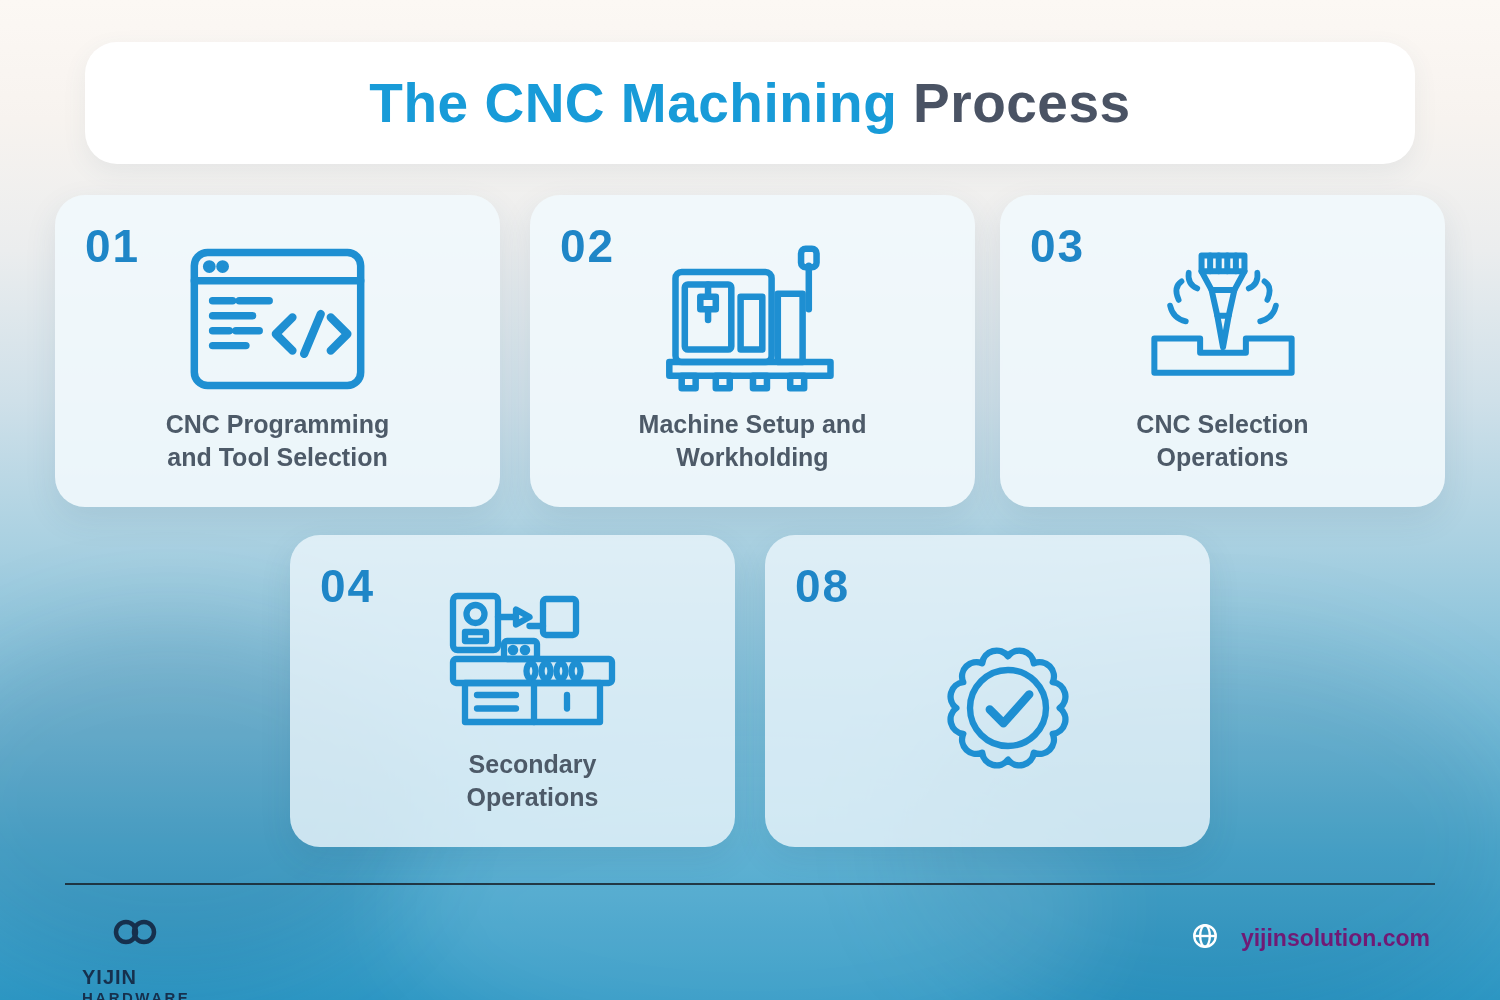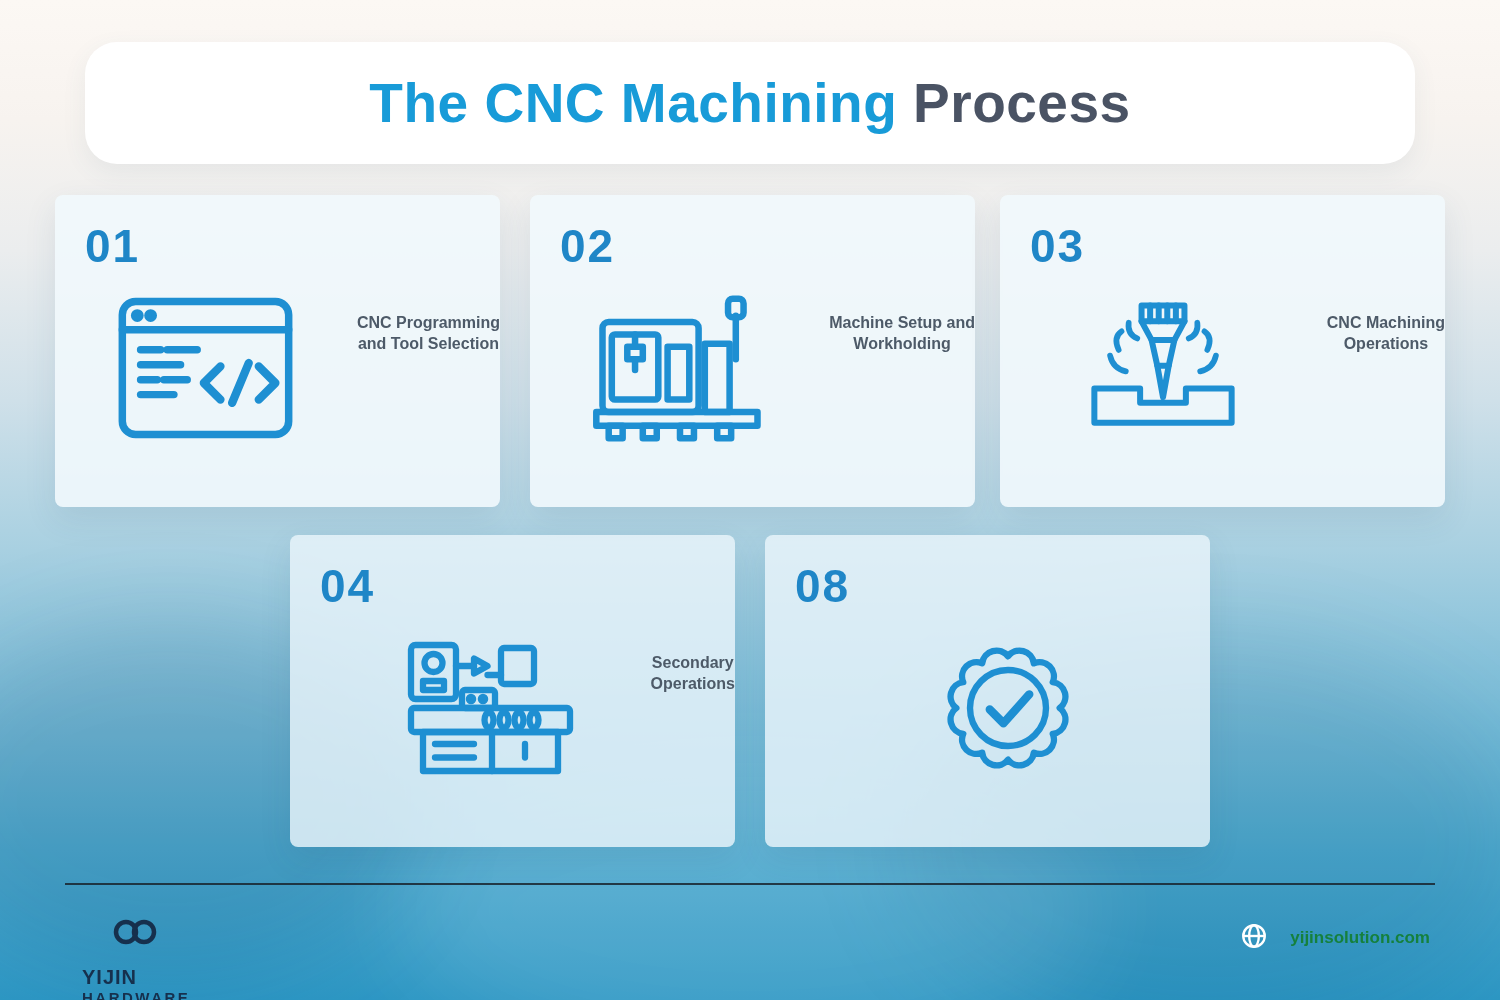--- a/index.html
+++ b/index.html
@@ -21,65 +21,65 @@
     position:absolute; left:85px; top:42px; width:1330px; height:122px;
     background:#ffffff; border-radius:32px;
     display:flex; align-items:center; justify-content:center;
     box-shadow:0 8px 24px rgba(60,100,130,0.08);
   }
   .title-text { font-size:55px; font-weight:800; letter-spacing:0.5px; }
   .title-highlight { color:#189bd8; }
   .title-rest { color:#4a5364; }
 
   .card {
-    position:absolute; width:445px; height:312px; border-radius:8px;
+    position:absolute; width:445px; height:312px; border-radius:30px;
     background:rgba(241,248,252,0.90);
     box-shadow:0 12px 32px rgba(40,80,110,0.10);
-    display:flex; flex-direction:row;align-items:center;
+    display:flex; flex-direction:column;
   }
   .card.row2 { background:rgba(233,244,250,0.82);padding-left:40px; }
   .card1 { left:55px;   top:195px; }
   .card2 { left:530px;  top:195px; }
   .card3 { left:1000px; top:195px; }
   .card4 { left:290px;  top:535px; }
   .card5 { left:765px;  top:535px; }
 
   .step-number {
     position:absolute; top:24px; left:30px;
     font-size:46px; font-weight:800; color:#1f86c7; letter-spacing:2px;
   }
   .icon-wrap {
     flex:1; display:flex; align-items:center; justify-content:center;
     padding-top:34px;
   }
   .icon-wrap svg { stroke:#1e8fd2; fill:none; stroke-linecap:round; stroke-linejoin:round; }
   .step-label {
     padding-bottom:34px; text-align:center;
-    font-size:16px; font-weight:700; color:#4d5a68;
+    font-size:25px; font-weight:700; color:#4d5a68;
     line-height:1.3; white-space:pre-line;
   }
 
   .footer-divider {
     position:absolute; left:65px; top:883px; width:1370px; height:2px;
     background:rgba(25,35,45,0.85);
   }
   .brand {
     position:absolute; left:82px; top:916px;
     display:flex; align-items:center; gap:14px;flex-direction:column;
   }
   .brand-mark svg { stroke:#16304d; fill:none; }
   .brand-text { color:#16304d; }
   .brand-line1 { font-size:20px; font-weight:800; letter-spacing:1px; }
   .brand-line2 { font-size:15px; font-weight:800; letter-spacing:2.5px; }
   .website {
     position:absolute; right:70px; top:922px;
     display:flex; align-items:center; gap:22px;
   }
   .globe svg { stroke:#ffffff; fill:none; }
-  .website-text { font-size:17px; font-weight:700; color:#15803d; }
+  .website-text { font-size:23px; font-weight:700; color:#701a75; }
 </style>
 </head>
 <body>
 
 <div class="bg-blob blob1"></div>
 <div class="bg-blob blob2"></div>
 <div class="bg-blob blob3"></div>
 
 <div class="title-card">
   <div class="title-text"><span class="title-highlight">The CNC Machining</span><span class="title-rest"> Process</span></div>
@@ -141,21 +141,21 @@
       <path d="M56 48 L60 70 L64 48"></path>
       <path d="M12 88 V64 H44 V74 H76 V64 H108 V88 Z"></path>
       <path d="M34 52 q-9 -2 -11 -11" stroke-width="4"></path>
       <path d="M29 37 q-4 -9 2 -13" stroke-width="4"></path>
       <path d="M86 52 q9 -2 11 -11" stroke-width="4"></path>
       <path d="M91 37 q4 -9 -2 -13" stroke-width="4"></path>
       <path d="M42 29 q-7 -3 -6 -11" stroke-width="4"></path>
       <path d="M78 29 q7 -3 6 -11" stroke-width="4"></path>
     </svg>
   </div>
-  <div class="step-label">CNC Machining
+  <div class="step-label">CNC Selection
 Operations</div>
 </div>
 
 <div class="card card4 row2">
   <div class="step-number">04</div>
   <div class="icon-wrap">
     <svg width="195" height="150" viewBox="0 0 130 100" stroke-width="4.2">
       <rect x="12" y="8" width="30" height="36" rx="3"></rect>
       <circle cx="27" cy="20" r="6"></circle>
       <rect x="20" y="32" width="14" height="6"></rect>

